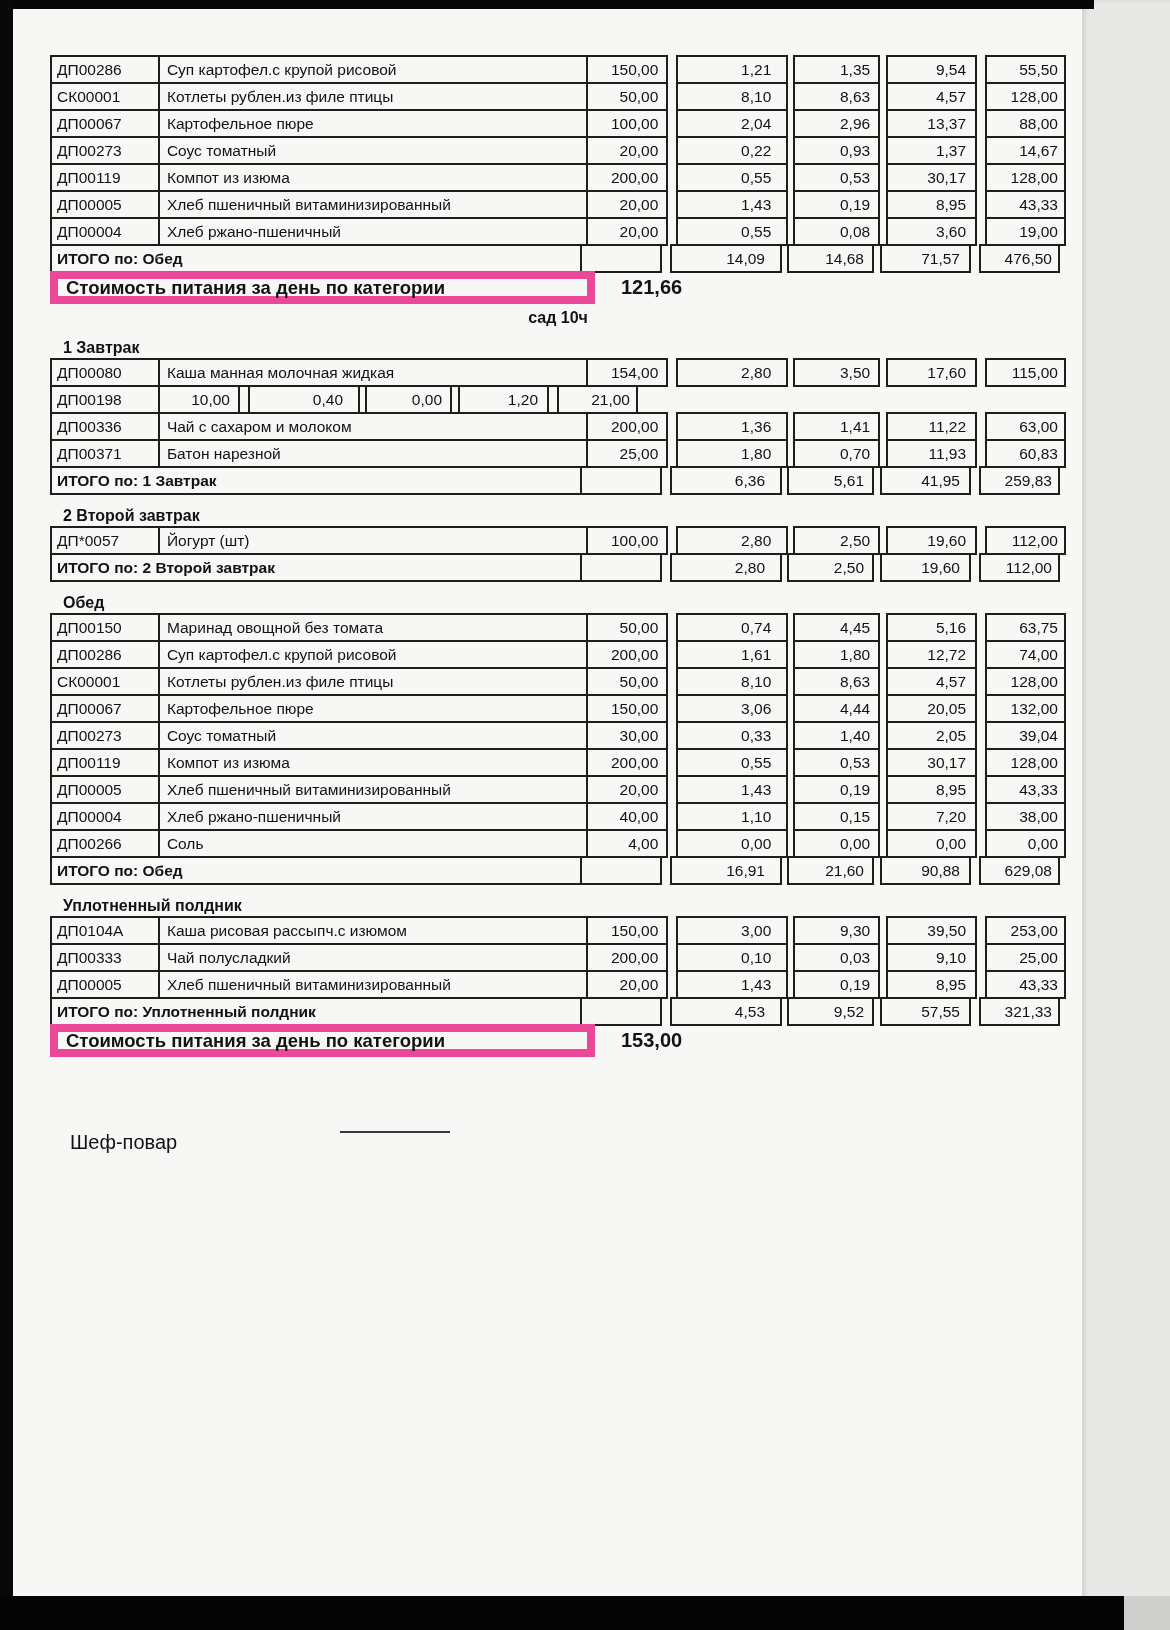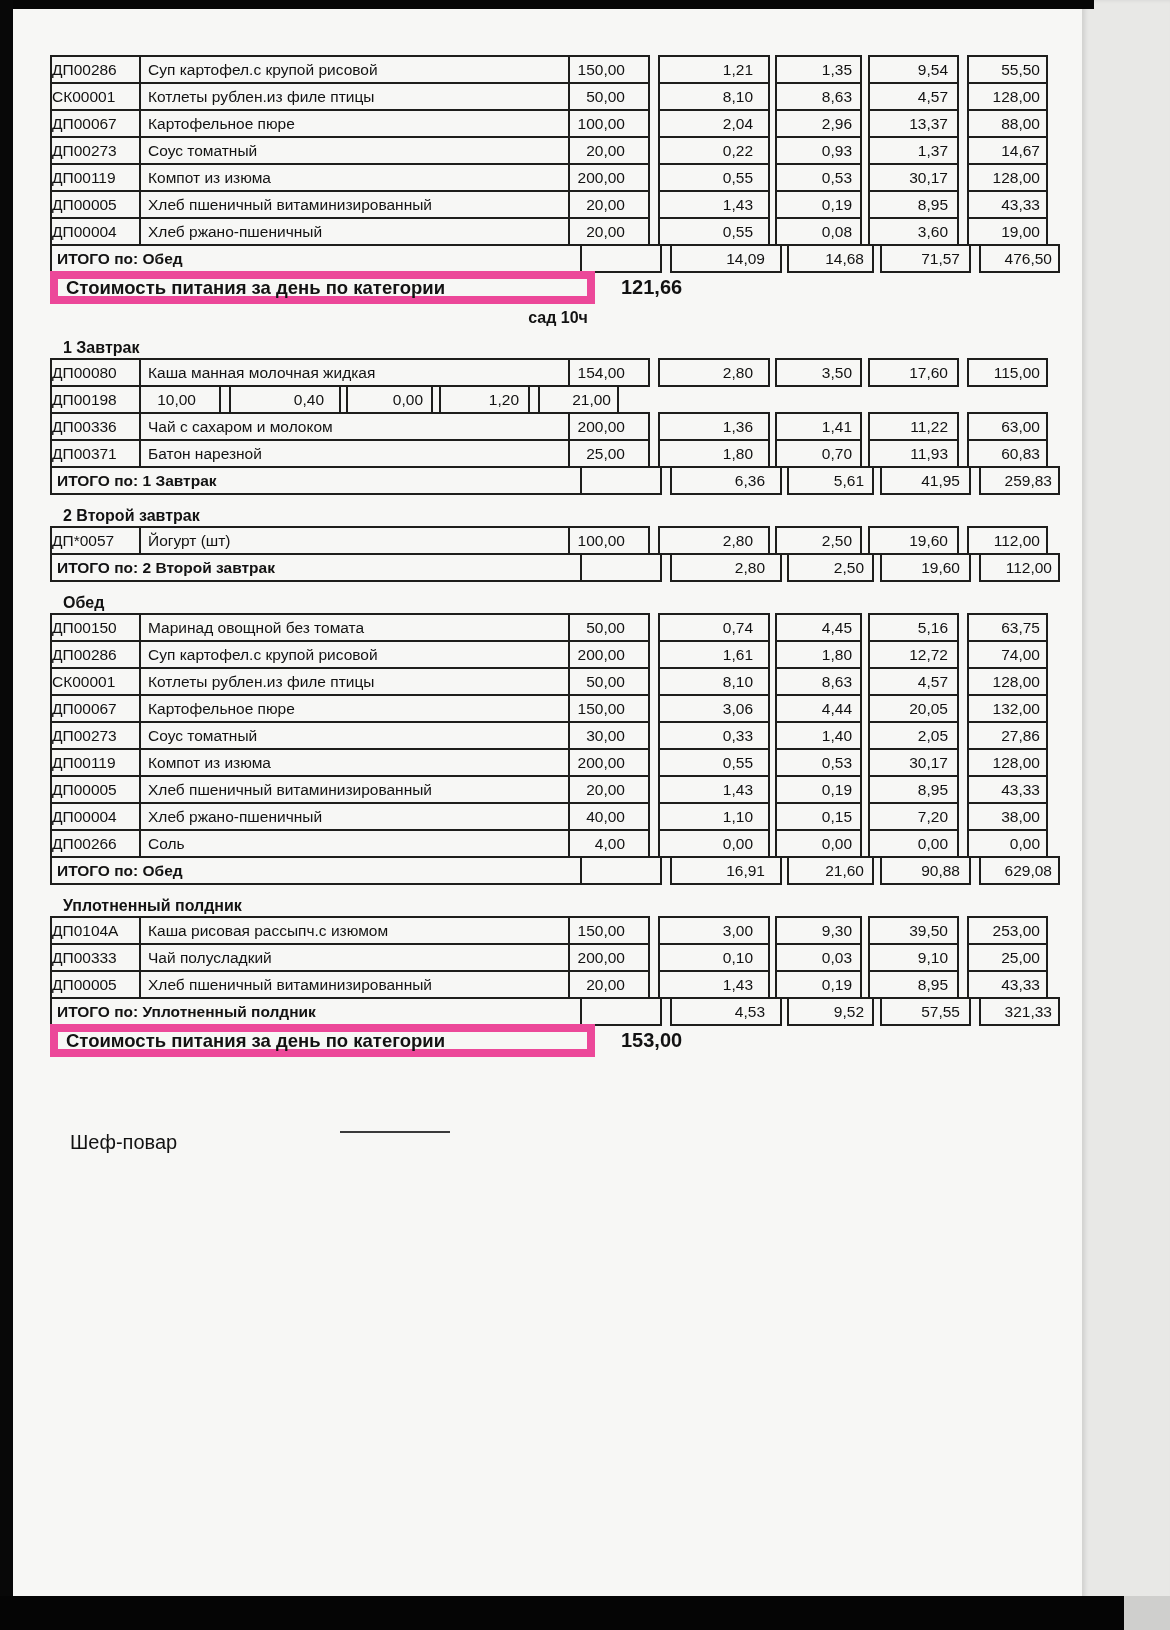--- a/index.html
+++ b/index.html
@@ -24,23 +24,23 @@
   .table-wrap { position:absolute; left:50px; top:55px; width:1016px; padding-top:2px; }
   .row { display:flex; margin-top:-2px; }
   .cell {
     border:2px solid #1e1e1c;
     height:29px;
     display:flex; align-items:center;
     font-size:15.5px;
     white-space:nowrap; overflow:hidden;
   }
   .attached { margin-left:-2px; }
-  .code   { width:91px; }
+  .code   { width:110px; padding-left:5px; }
   .name   { width:431px; padding-left:7px; }
-  .qty    { width:82px;  justify-content:flex-end; padding-right:23px; }
+  .qty    { width:82px;  justify-content:flex-end; padding-right:8px; }
   .gap    { height:29px; }
   .g1 { width:8px; } .g2 { width:5px; } .g3 { width:6px; } .g4 { width:8px; }
   .v1 { width:112px; justify-content:flex-end; padding-right:15px; }
   .v2 { width:87px;  justify-content:flex-end; padding-right:8px; }
   .v3 { width:91px;  justify-content:flex-end; padding-right:9px; }
   .v4 { width:81px;  justify-content:flex-end; padding-right:6px; }
 
   .total .tlabel { width:532px; padding-left:5px; font-weight:700;text-align:right; }
 
   .heading  { font-weight:700; font-size:16px; padding-left:13px; margin:12px 0 3px; }
@@ -329,21 +329,21 @@
         <div class="cell code">ДП00273</div>
         <div class="cell name attached">Соус томатный</div>
         <div class="cell qty attached">30,00</div>
         <div class="gap g1"></div>
         <div class="cell v1">0,33</div>
         <div class="gap g2"></div>
         <div class="cell v2">1,40</div>
         <div class="gap g3"></div>
         <div class="cell v3">2,05</div>
         <div class="gap g4"></div>
-        <div class="cell v4">27,86</div>
+        <div class="cell v4">39,04</div>
       </div>
       <div class="row item">
         <div class="cell code">ДП00119</div>
         <div class="cell name attached">Компот из изюма</div>
         <div class="cell qty attached">200,00</div>
         <div class="gap g1"></div>
         <div class="cell v1">0,55</div>
         <div class="gap g2"></div>
         <div class="cell v2">0,53</div>
         <div class="gap g3"></div>

